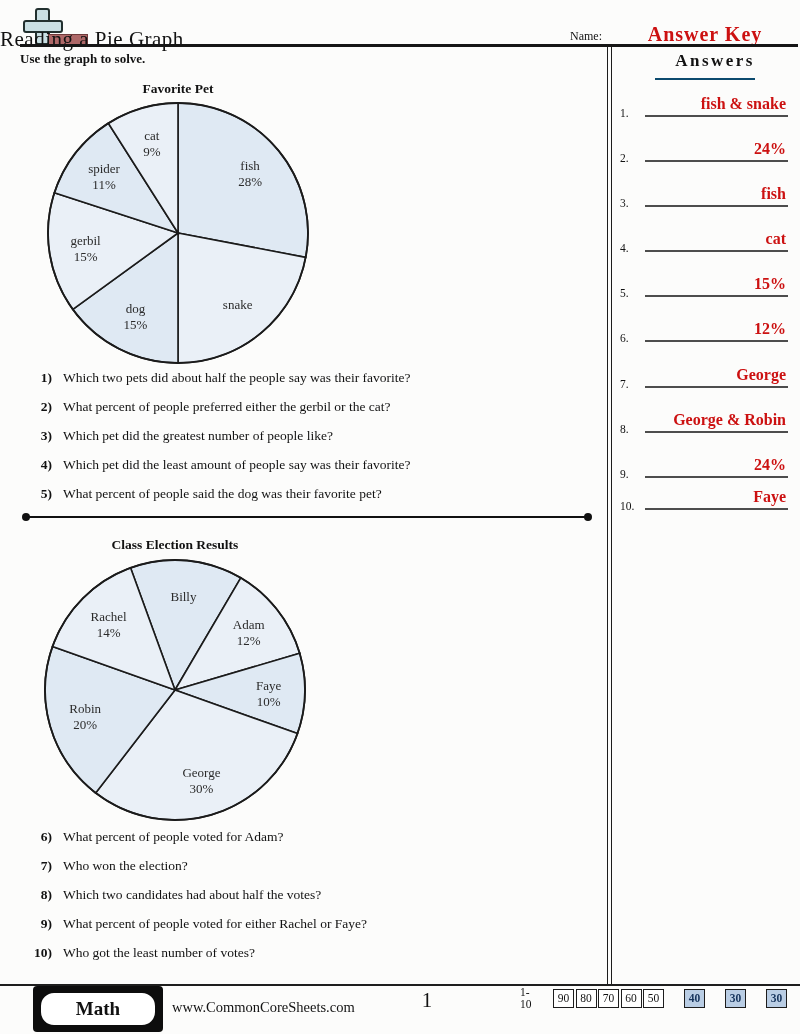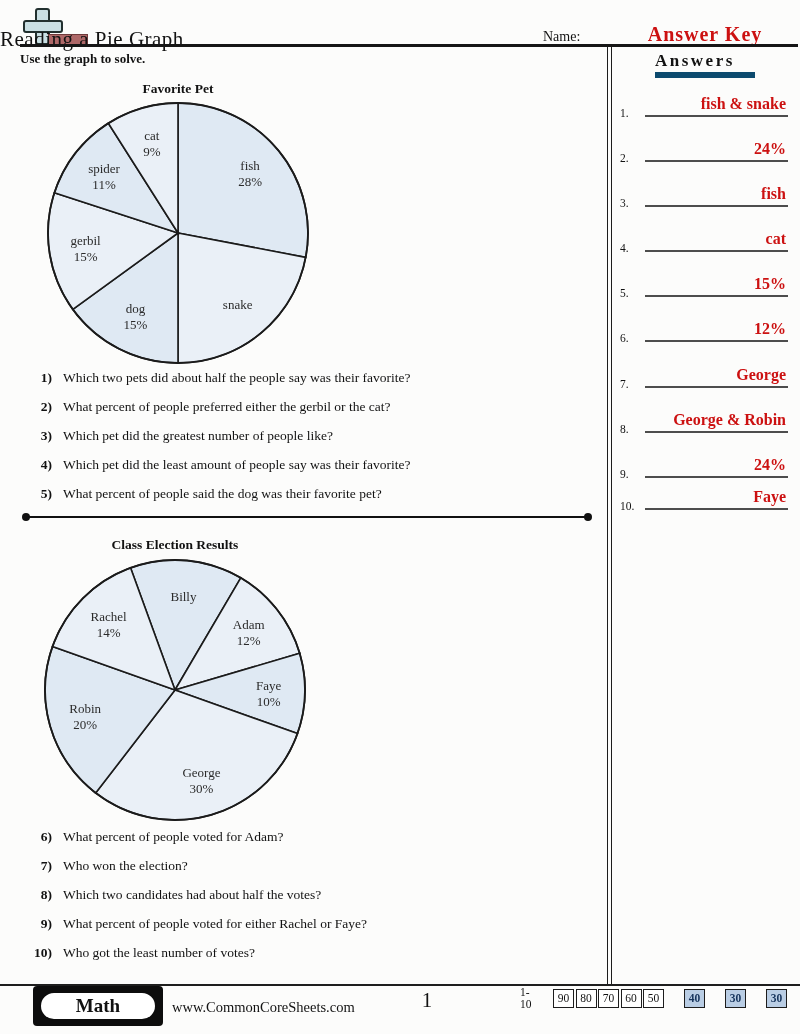--- a/index.html
+++ b/index.html
@@ -8,21 +8,21 @@
   .page *{box-sizing:border-box;}
   .abs{position:absolute;}
 
   
   .logo-vbar{left:35px;top:8px;width:15px;height:37px;background:#c9dfe3;border:2.5px solid #22302f;border-radius:3px;}
   .logo-hbar{left:23px;top:20px;width:40px;height:13px;background:#c9dfe3;border:2.5px solid #22302f;border-radius:3px;}
   .logo-patch{left:38px;top:23px;width:9px;height:7px;background:#c9dfe3;}
   .logo-eraser{left:48px;top:34px;width:40px;height:12px;background:#ae6868;border:1px solid #6f3a3a;}
 
   .ws-title{top:27px;left:0;width:640px;text-align:left;font-size:21px;letter-spacing:.5px;}
-  .name-label{top:29px;left:543px;font-size:14px;text-align:center;}
+  .name-label{top:29px;left:570px;font-size:12px;text-align:center;}
   .answer-key{top:23px;left:612px;width:186px;text-align:center;font-size:20px;font-weight:bold;color:var(--red);letter-spacing:1px;}
   .top-rule{left:20px;top:44px;width:778px;height:3px;background:#161616;}
   .instruction{top:51px;left:20px;font-size:13px;font-weight:bold;}
 
   
   .pie-title{position:absolute;text-align:center;font-weight:bold;font-size:13.5px;}
   .pie-title-1{top:81px;left:43px;width:270px;}
   .pie-title-2{top:537px;left:40px;width:270px;}
   .pie-svg{position:absolute;}
   .slice-label{font-family:"Liberation Serif","DejaVu Serif",serif;font-size:13px;fill:#2b2b2b;}
@@ -35,29 +35,29 @@
   .questions-1{top:370px;}
   .questions-2{top:829px;}
 
   .dot-divider{left:24px;top:516px;width:566px;height:2px;background:#111;}
   .dot-divider::before,.dot-divider::after{content:"";position:absolute;width:8px;height:8px;border-radius:50%;background:#111;top:-3px;}
   .dot-divider::before{left:-2px;}
   .dot-divider::after{right:-2px;}
 
   
   .divider-v{left:607px;top:47px;width:5px;height:938px;border-left:1.5px solid #1c1c1c;border-right:1.5px solid #1c1c1c;}
-  .answers-title{top:51px;left:655px;width:100px;text-align:left;font-size:17px;font-weight:bold;letter-spacing:2.5px;border-bottom:6px solid #0c4a6e;padding-bottom:1px;}
+  .answers-title{top:51px;left:655px;width:100px;text-align:right;font-size:17px;font-weight:bold;letter-spacing:2.5px;border-bottom:2px solid #0c4a6e;padding-bottom:7px;}
   .ans-row{position:absolute;left:612px;width:186px;height:28px;}
   .ans-num{position:absolute;left:8px;bottom:-2px;font-size:11.5px;}
   .ans-line{position:absolute;left:33px;right:10px;bottom:0;border-bottom:2px solid #4d4d4d;text-align:right;}
   .ans-text{display:inline-block;color:var(--red);font-weight:bold;font-size:16px;padding:0 2px 2px;white-space:nowrap;}
 
   
   .footer-rule{left:0;top:984px;width:800px;height:2px;background:#1e1e1e;}
-  .math-box{left:33px;top:986px;width:130px;height:40px;background:#0d0d0d;border-radius:4px;}
+  .math-box{left:33px;top:986px;width:130px;height:46px;background:#0d0d0d;border-radius:4px;}
   .math-pill{position:absolute;left:6px;top:5px;right:6px;bottom:5px;background:#fff;border:2px solid #0d0d0d;border-radius:15px;
              display:flex;align-items:center;justify-content:center;font-size:19px;font-weight:bold;color:#111;}
   .site-url{left:172px;top:999px;font-size:14.5px;}
   .page-num{left:412px;top:988px;width:30px;text-align:center;font-size:21px;}
   .score-row{left:520px;top:986px;display:flex;align-items:center;}
   .score-label{font-size:11.5px;margin-right:20px;}
   .score-cell{width:21px;height:19px;border:1.2px solid #1d1d1d;margin-left:1.5px;font-size:11.5px;
               display:flex;align-items:center;justify-content:center;background:#fff;}
   .score-cell.shaded{background:var(--shaded);color:#15335c;font-weight:bold;margin-left:20px;}
 </style>

